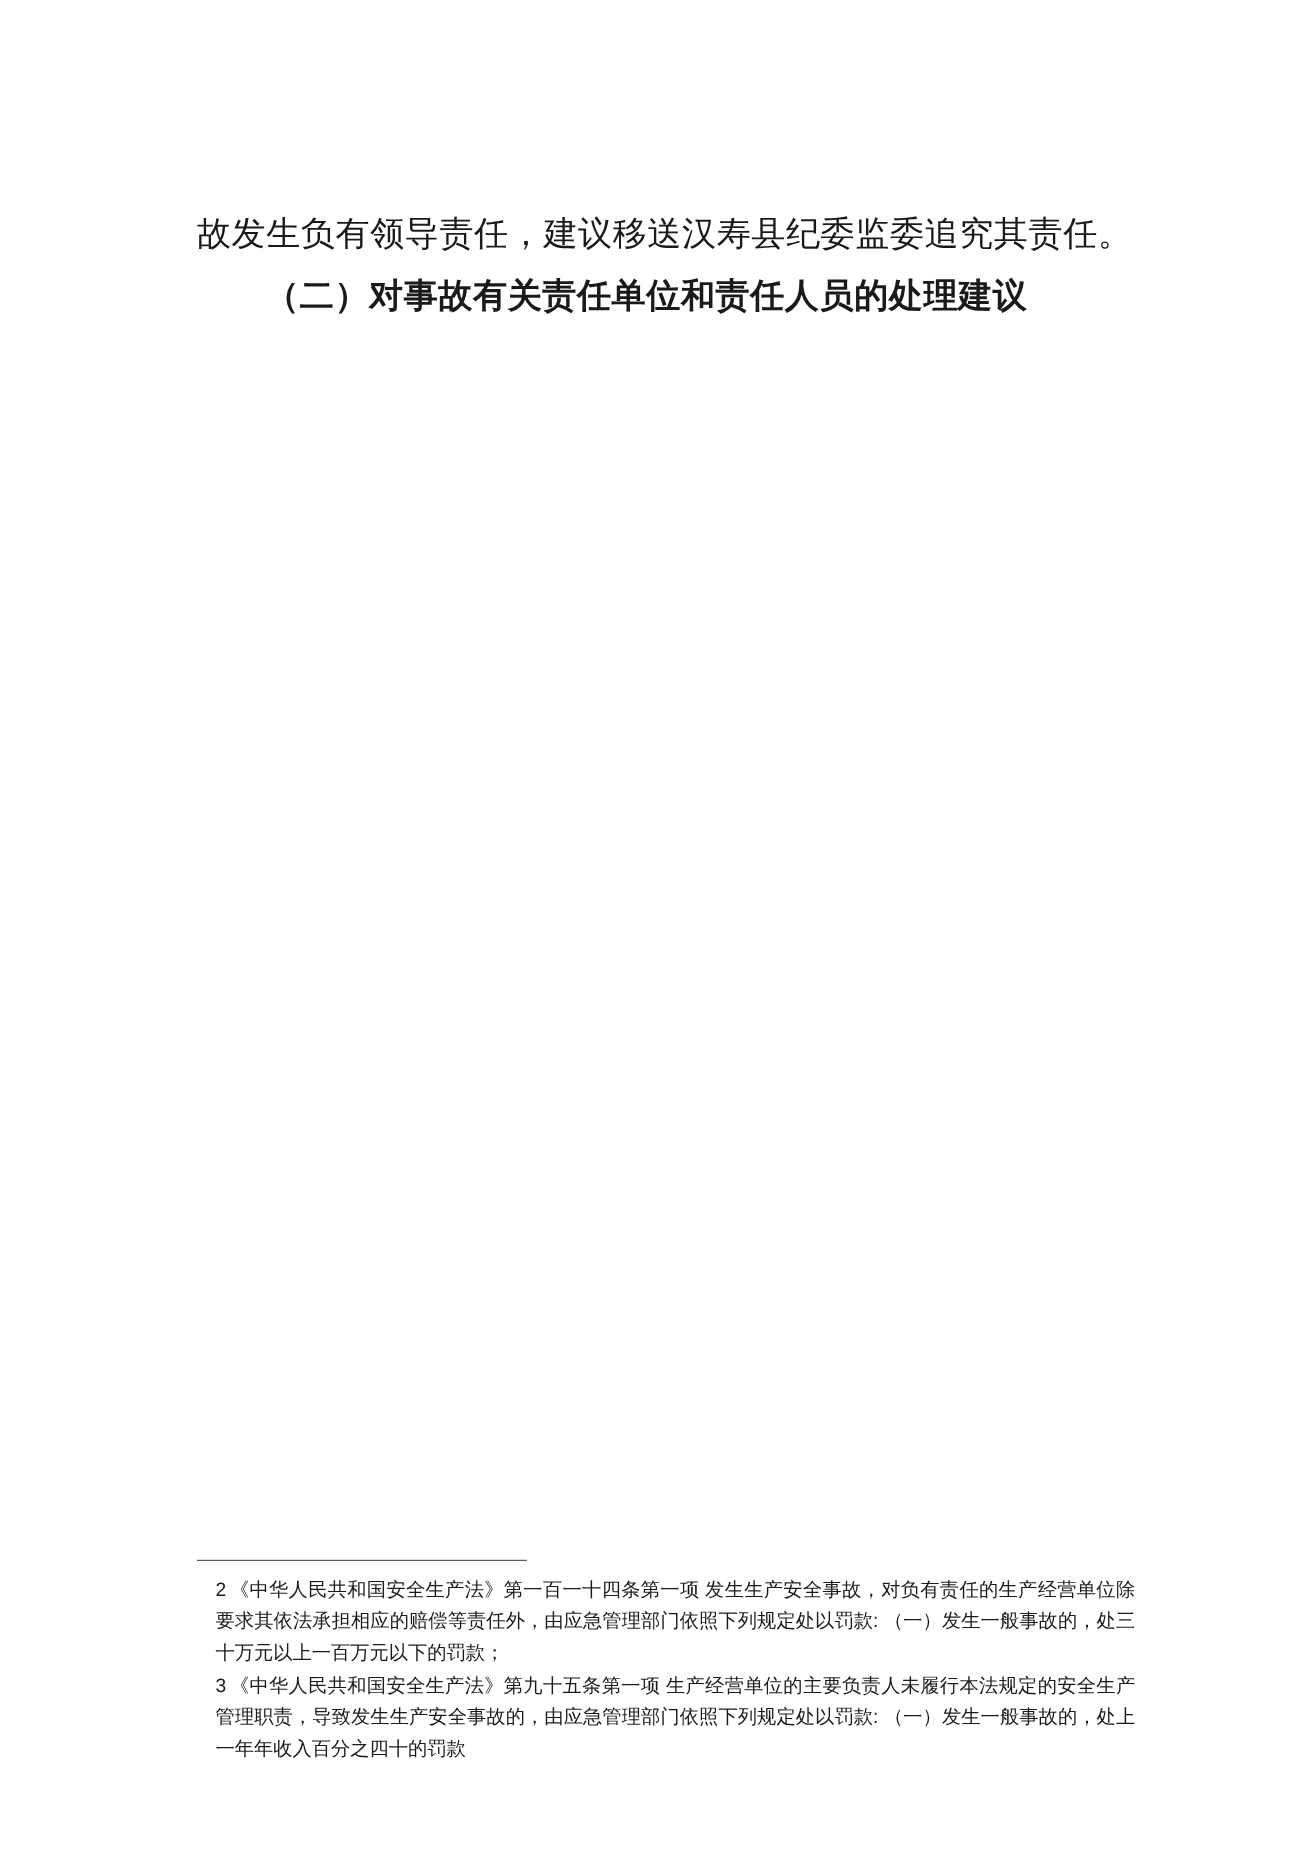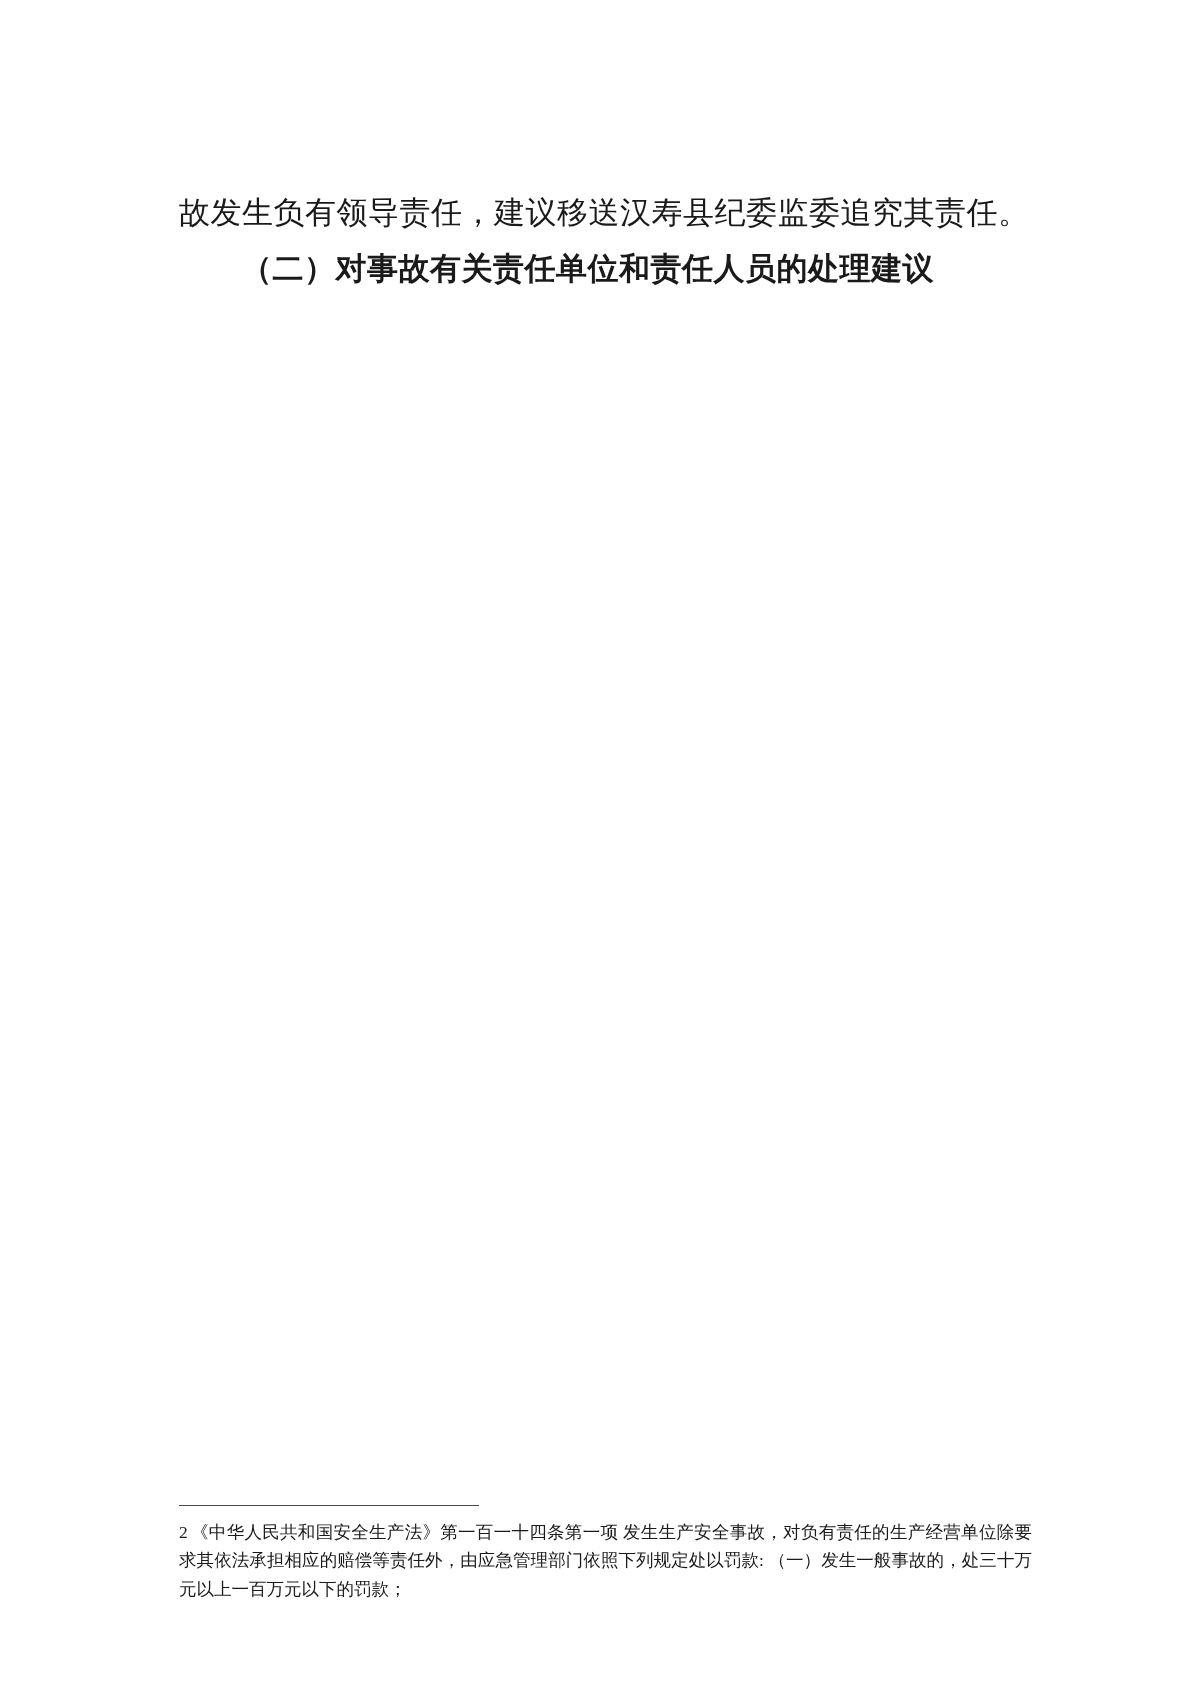--- a/index.html
+++ b/index.html
@@ -8,21 +8,21 @@
     background: #ffffff;
   }
   .page {
     position: relative;
     width: 1118px;
     height: 1683px;
     background: #ffffff;
     margin: 0 auto;
     box-sizing: border-box;
     padding: 185px 78px 40px 143px;
-    font-family: Liberation Serif, serif;
+    font-family: Liberation Sans, sans-serif;
     color: #1a1a1a;
   }
   .body-text {
     font-size: 31px;
     line-height: 1.82;
     text-align: justify;
     text-justify: inter-ideograph;
     letter-spacing: 0.5px;
   }
   .body-text p {
@@ -51,21 +51,21 @@
     height: 1px;
     background: #4a4a4a;
     margin-bottom: 12px;
   }
   .footnote {
     font-size: 17.5px;
     line-height: 1.62;
     text-align: justify;
     text-justify: inter-ideograph;
     color: #1a1a1a;
-    margin: 0 0 2px 0;
+    margin: 0 0 2px 17px;
   }
   .footnote .fn-num {
     font-size: 17.5px;
     margin-right: 3px;
   }
 </style>
 </head>
 <body>
 
 <div class="page">
@@ -79,15 +79,16 @@
 
 
 
   </div>
 
   <div class="footnote-area">
     <div class="footnote-rule"></div>
 
     <p class="footnote"><span class="fn-num">2</span><span>《中华人民共和国安全生产法》第一百一十四条第一项 发生生产安全事故，对负有责任的生产经营单位除要求其依法承担相应的赔偿等责任外，由应急管理部门依照下列规定处以罚款: （一）发生一般事故的，处三十万元以上一百万元以下的罚款；</span></p>
 
+    <p class="footnote"><span class="fn-num">3</span><span>《中华人民共和国安全生产法》第九十五条第一项 生产经营单位的主要负责人未履行本法规定的安全生产管理职责，导致发生生产安全事故的，由应急管理部门依照下列规定处以罚款: （一）发生一般事故的，处上一年年收入百分之四十的罚款</span></p>
   </div>
 
 </div>
 
 </body></html>

